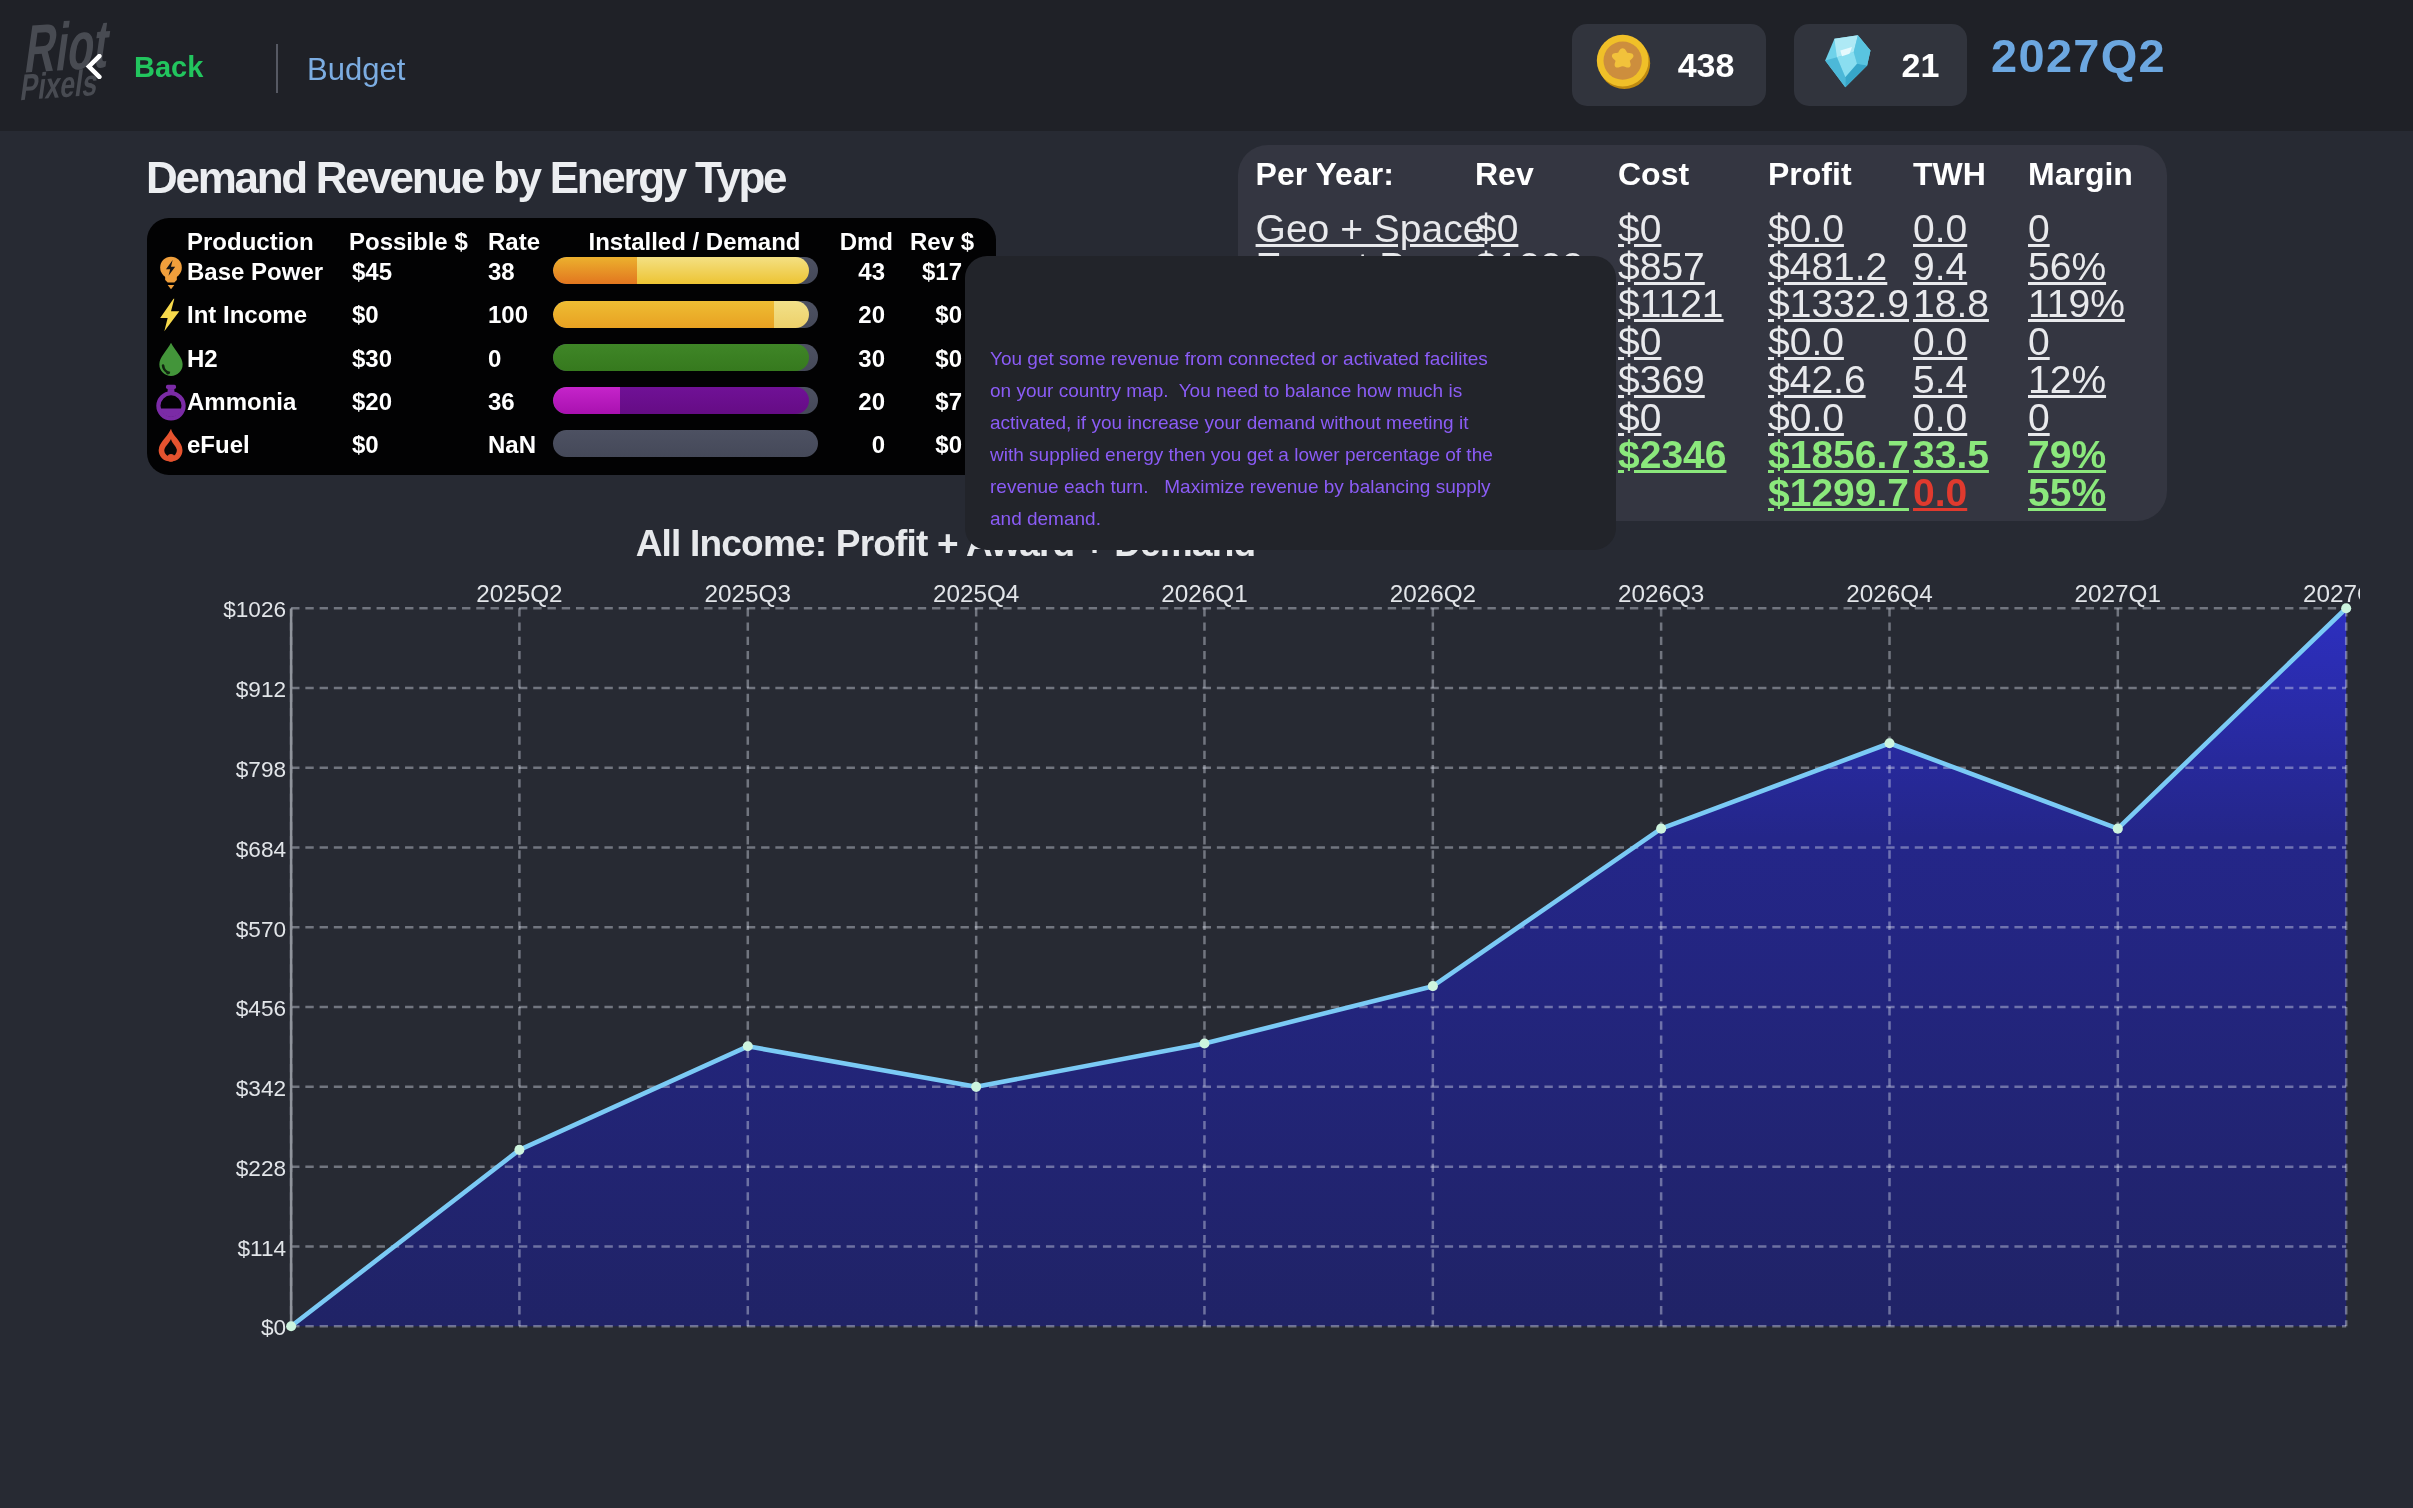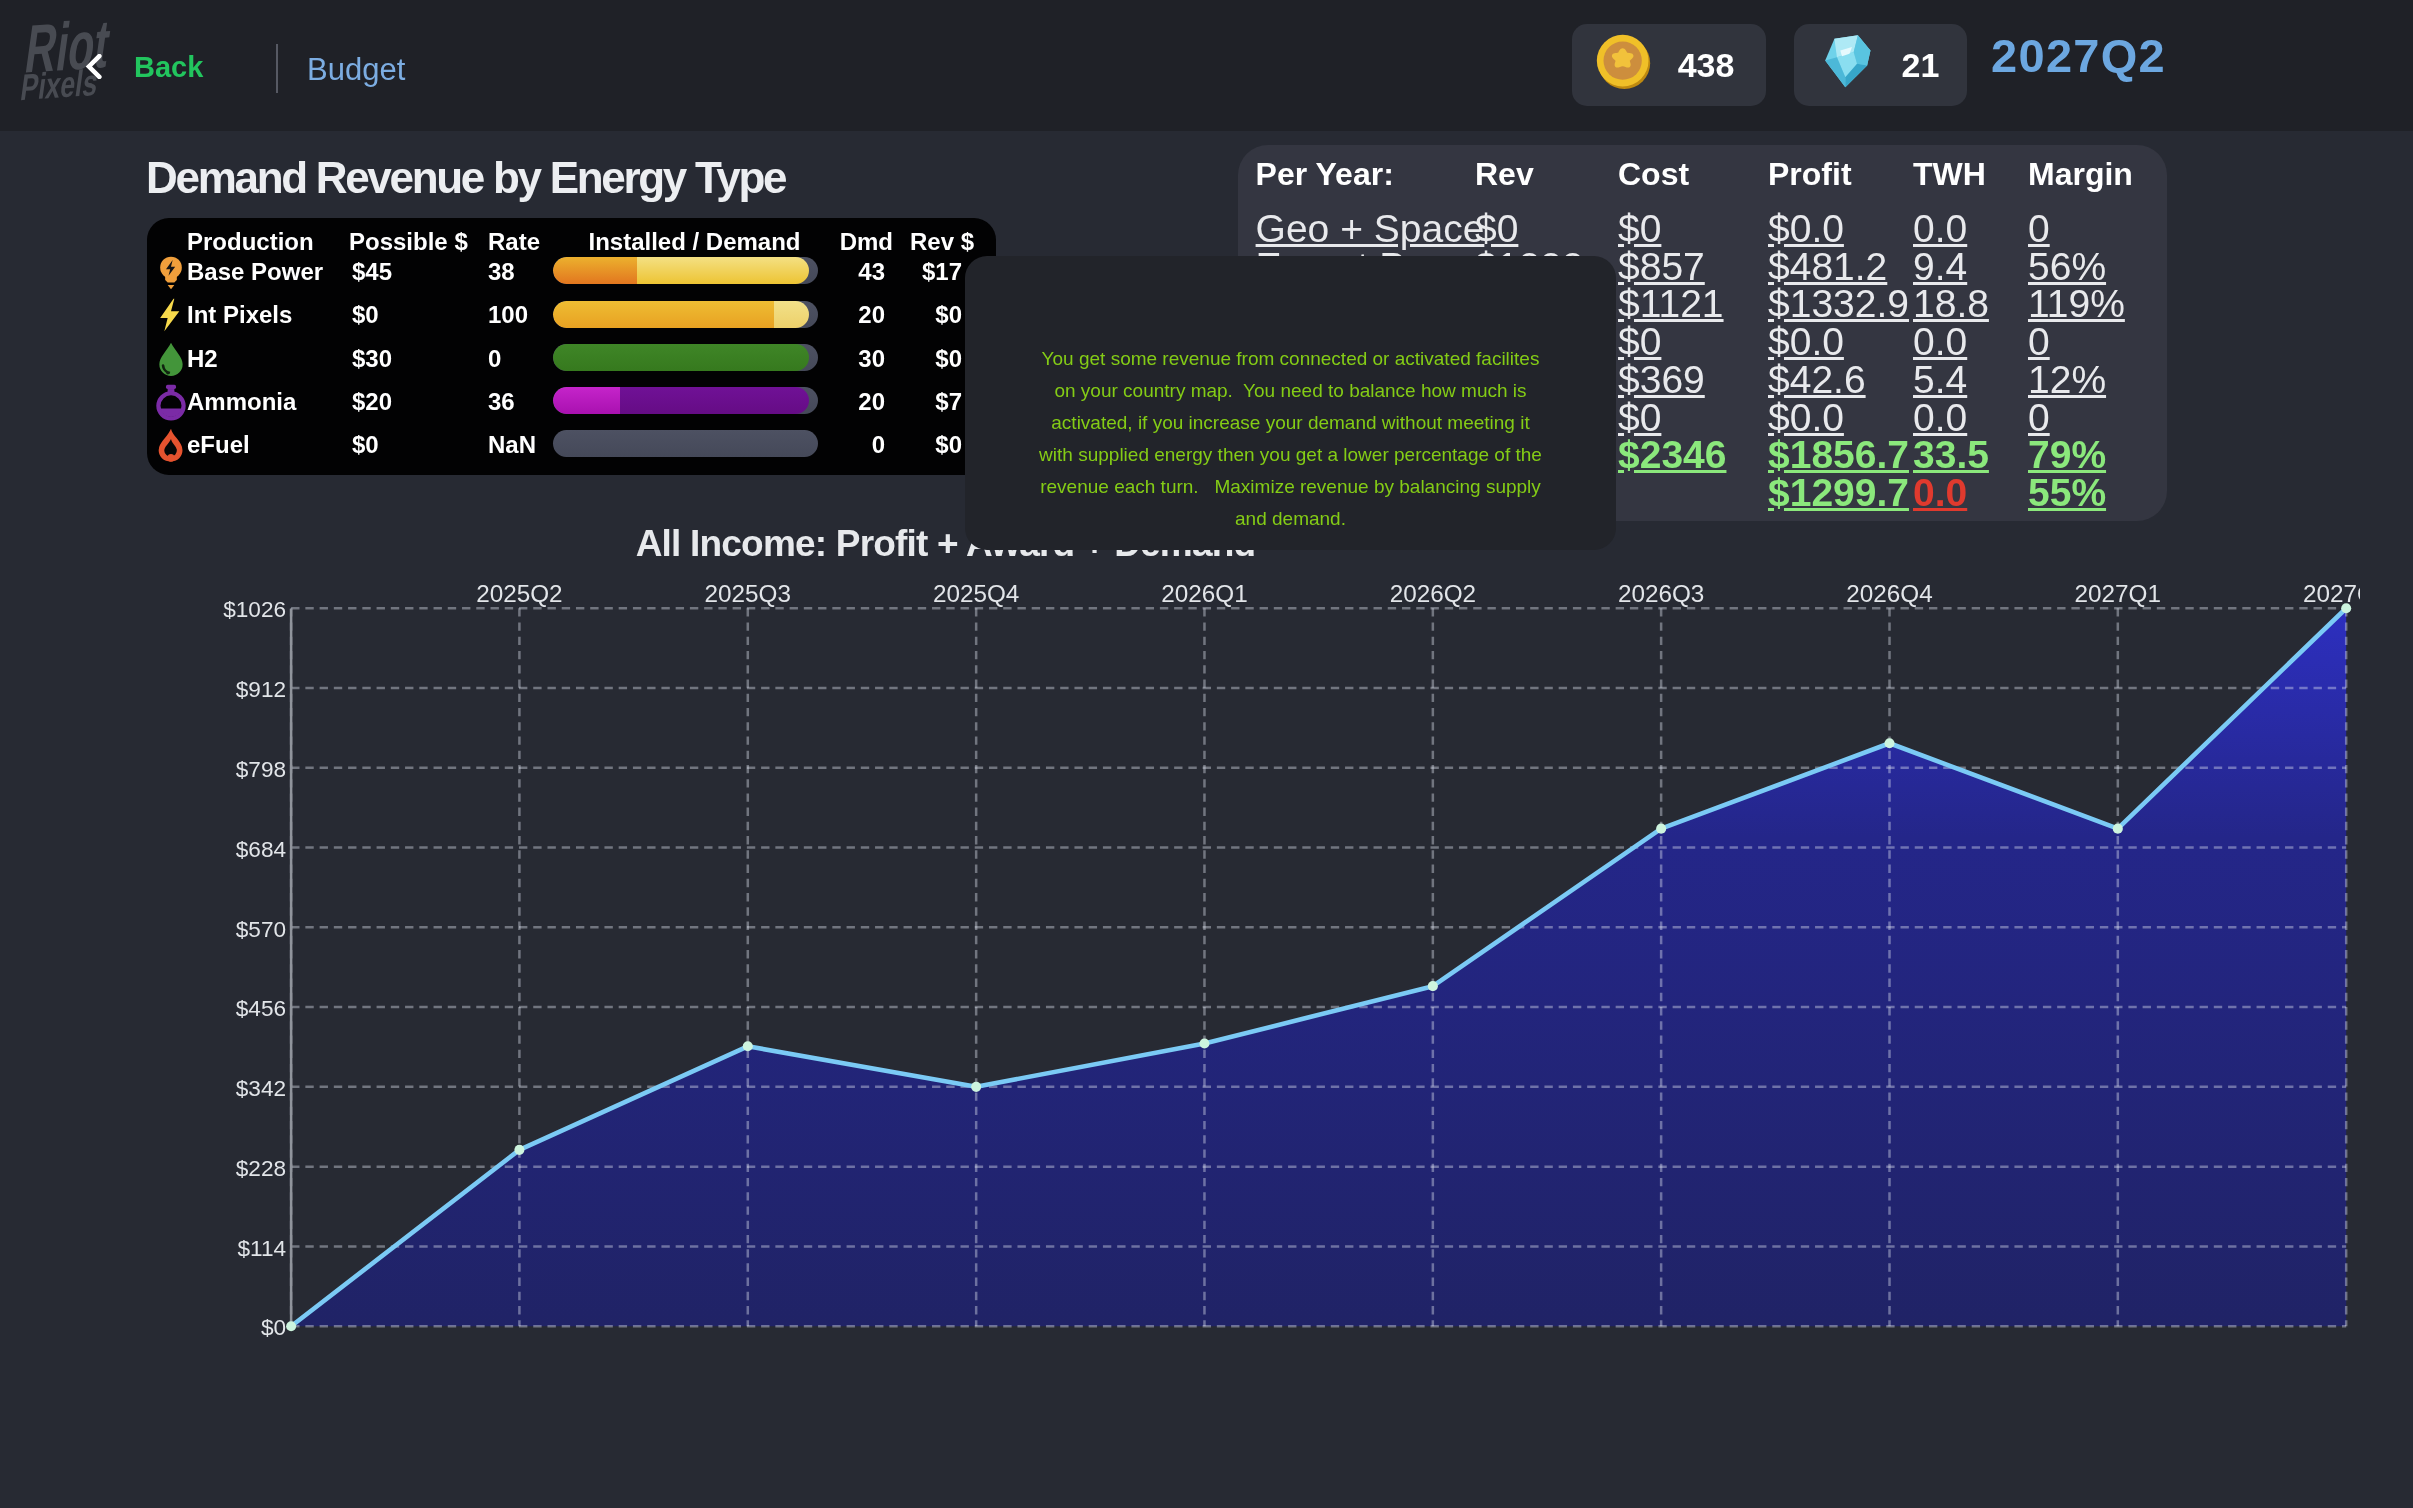--- a/index.html
+++ b/index.html
@@ -26,21 +26,21 @@
 .fill{position:absolute;left:0;top:0;height:27px;width:256px;border-radius:13.4px;overflow:hidden;}
 .fill>div{position:absolute;top:0;height:27px;}
 .rightpanel{position:absolute;left:1238px;top:145px;width:929px;height:376px;background:#343641;border-radius:30px;}
 .rp-head{position:absolute;font-weight:bold;font-size:32px;color:#fff;}
 .rp-cell{position:absolute;font-size:39px;color:#e8e9ec;text-decoration:underline;}
 .green{color:#8be87c;font-weight:bold;}
 .red{color:#e03a2e;font-weight:bold;}
 .charttitle{position:absolute;left:0px;top:523px;width:1891px;text-align:center;font-size:37px;font-weight:bold;color:#e7e9ec;letter-spacing:-0.8px;}
 .tooltip{position:absolute;left:965px;top:256px;width:651px;height:294px;background:rgb(34,36,42);border-radius:22px;}
 .tt-title{position:absolute;left:0;top:26px;width:651px;text-align:center;font-size:28.5px;font-weight:bold;color:#85d6ab;}
-.tt-body{position:absolute;left:25px;top:87px;width:601px;text-align:center;font-size:19px;line-height:32px;color:#84cc16;}
+.tt-body{position:absolute;left:25px;top:87px;width:601px;text-align:left;font-size:19px;line-height:32px;color:#8b5cf6;}
 </style>
 </head>
 <body>
 <div id="page">
   <div class="topbar">
     <div class="wm">
         <div class="r">Riot</div>
         <div class="p">Pixels</div>
       </div>
     <svg class="chev" viewBox="0 0 20 30">
@@ -95,21 +95,21 @@
       <div style="left:0;width:84px;background:linear-gradient(180deg,#ecb12e,#e2761f);"></div>
       <div style="left:84px;width:173px;background:linear-gradient(180deg,#f4e083,#edc433);"></div>
     </div>
       </div>
     <div class="bp-cell" style="left:662px;top:40px;width:76px;text-align:right;">43</div>
     <div class="bp-cell" style="left:737px;top:40px;width:78px;text-align:right;">$17</div>
 
     <svg style="position:absolute;left:7.5px;top:80px" width="32" height="35" viewBox="0 0 38 42">
       <path d="M22 1 L6 24 h9 l-4 16 L29 16 h-10 l4 -15 Z" fill="#f7d94b"></path>
     </svg>
-    <div class="bp-cell" style="left:40px;top:83px;">Int Pixels</div>
+    <div class="bp-cell" style="left:40px;top:83px;">Int Income</div>
     <div class="bp-cell" style="left:205px;top:83px;">$0</div>
     <div class="bp-cell" style="left:341px;top:83px;">100</div>
     <div class="bar" style="top:83px;">
         <div class="fill">
       <div style="left:0;width:221px;background:linear-gradient(180deg,#eebd33,#e8a122);"></div>
       <div style="left:221px;width:35px;background:linear-gradient(180deg,#f2e189,#edd06a);"></div>
     </div>
       </div>
     <div class="bp-cell" style="left:662px;top:83px;width:76px;text-align:right;">20</div>
     <div class="bp-cell" style="left:737px;top:83px;width:78px;text-align:right;">$0</div>

